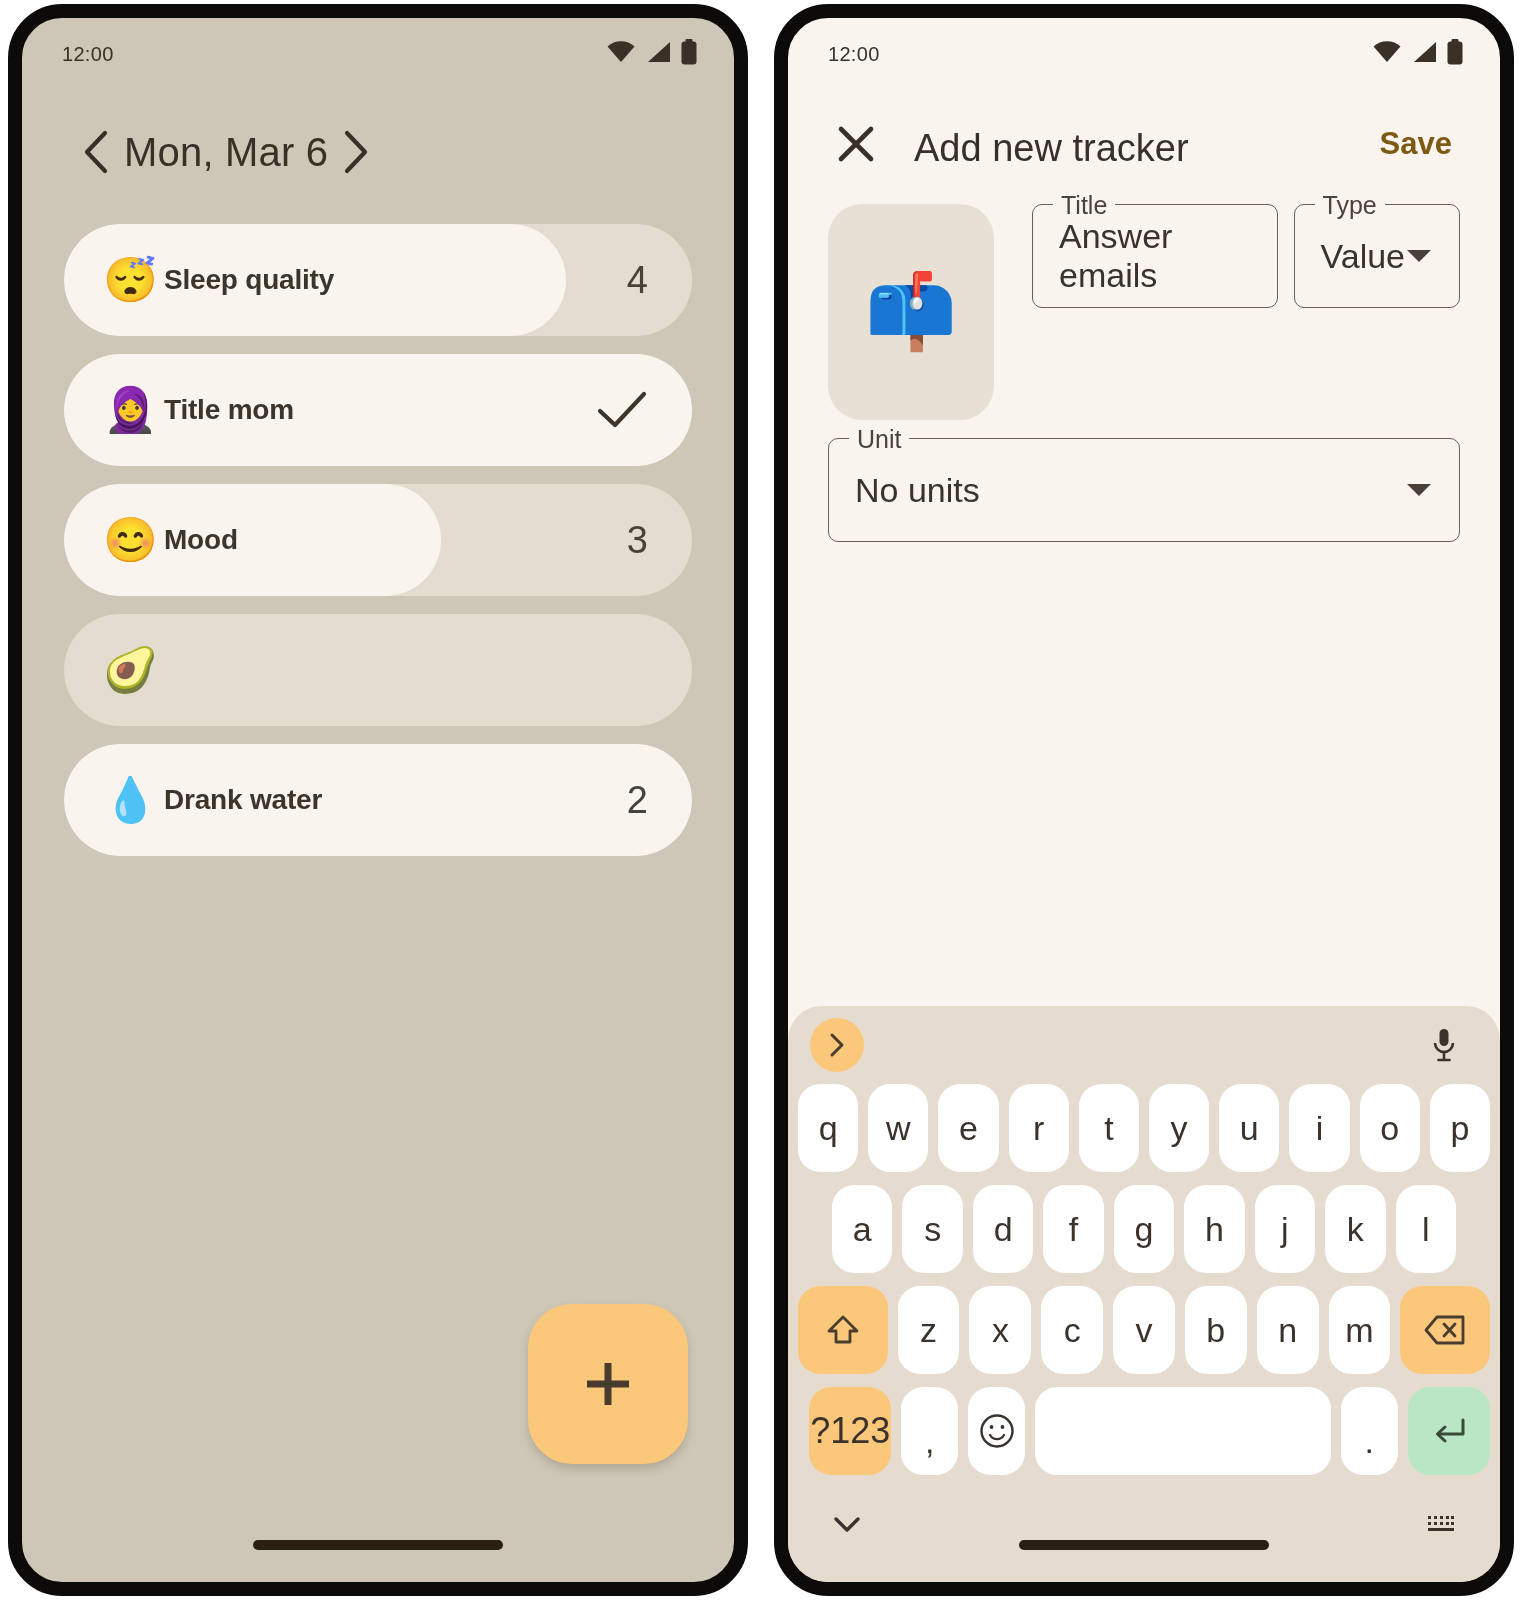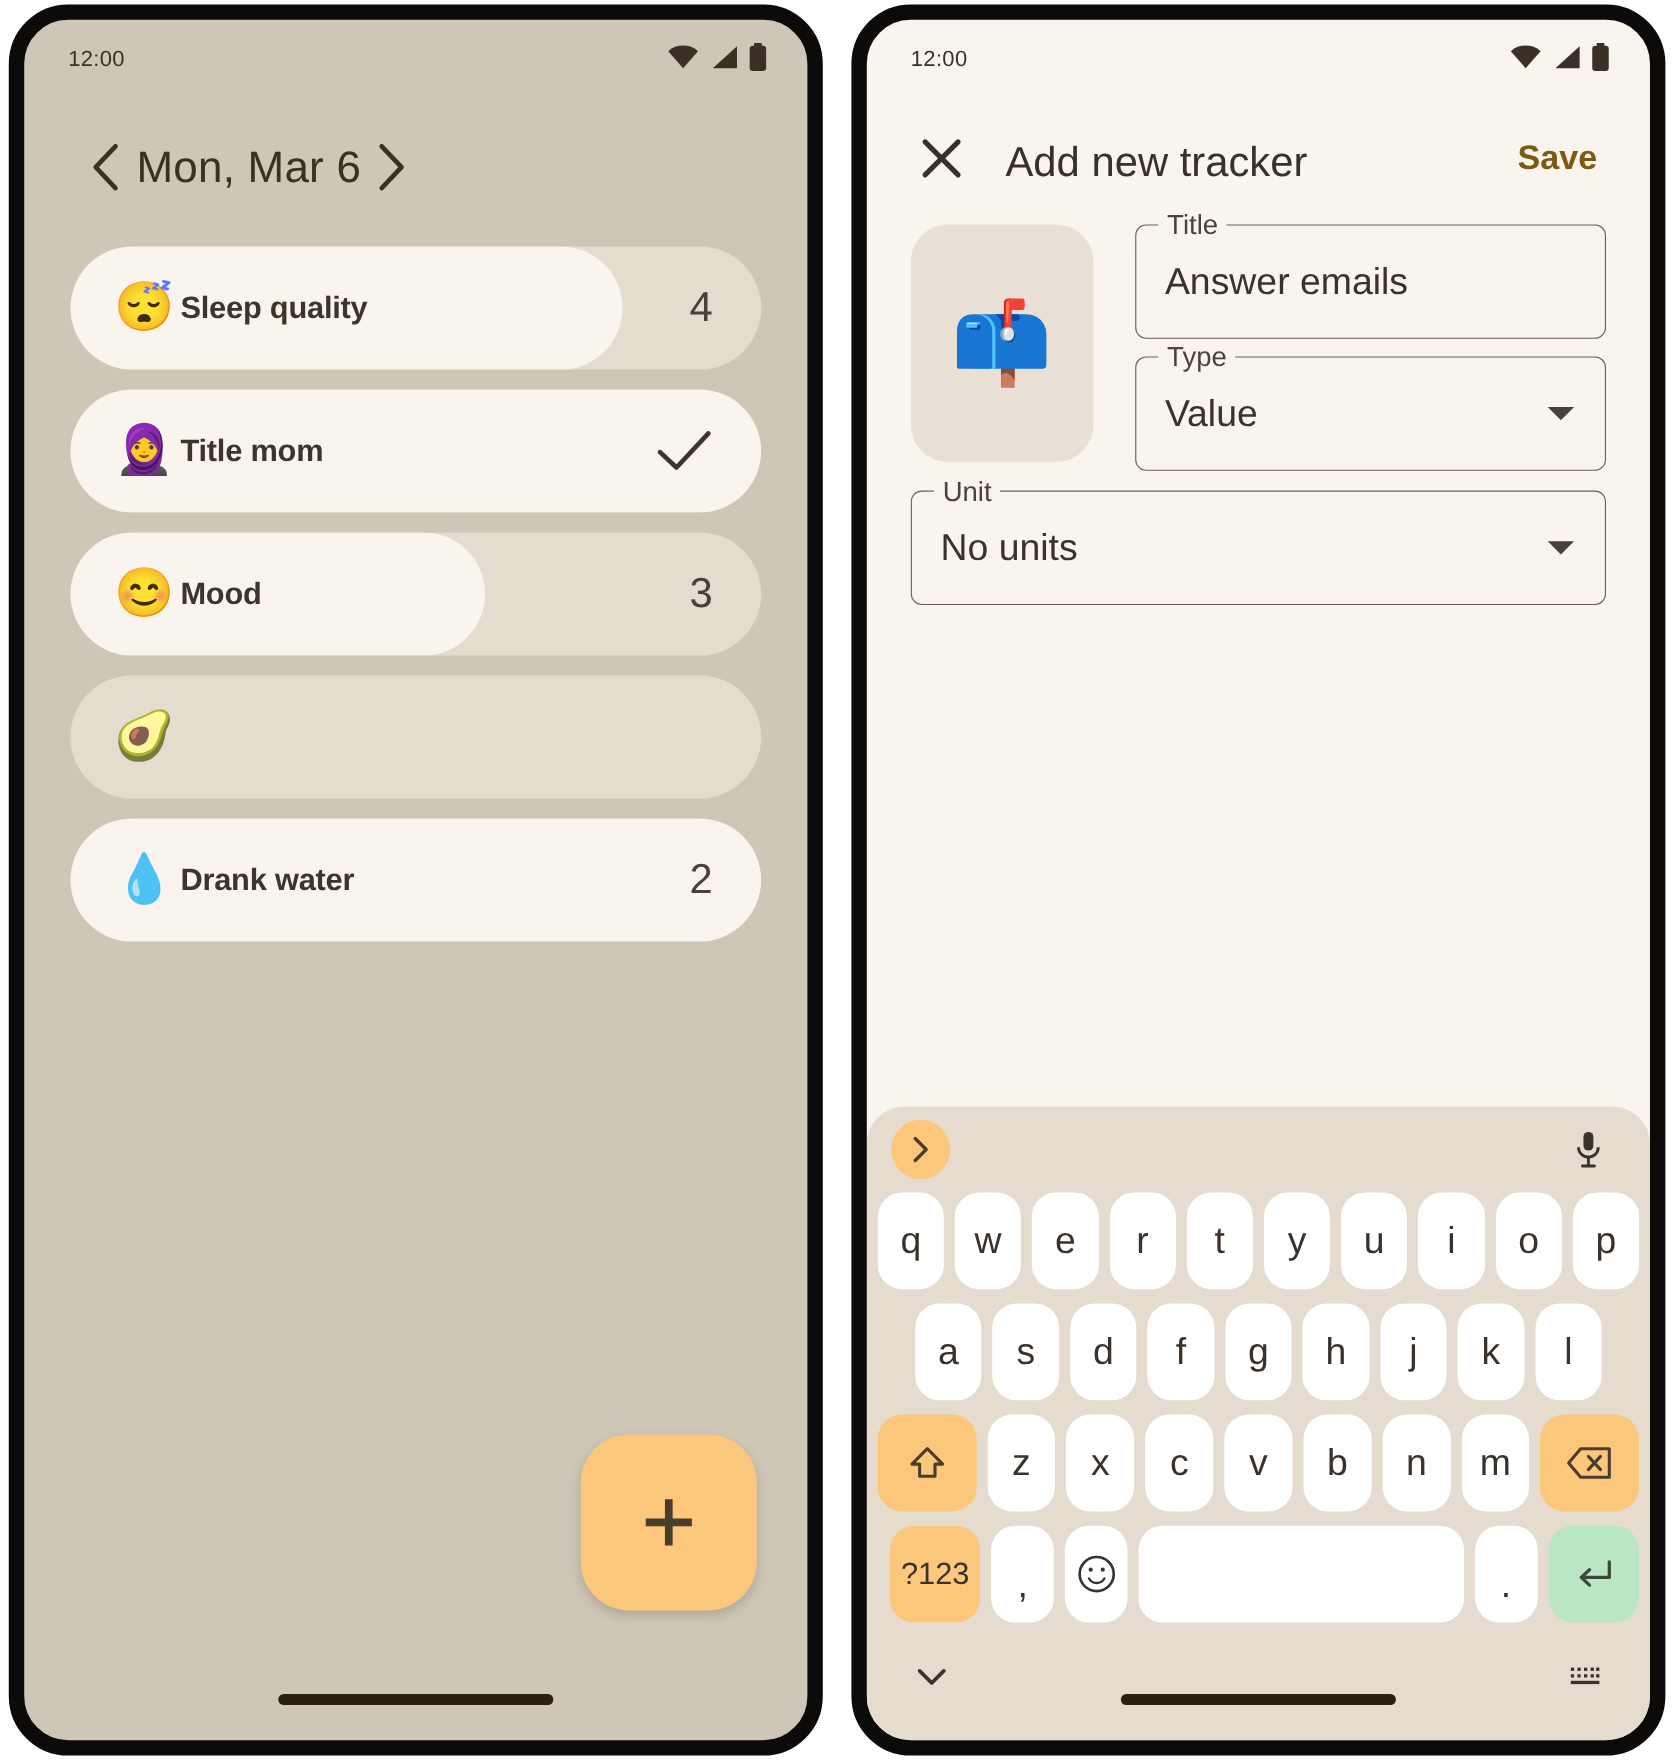--- a/index.html
+++ b/index.html
@@ -165,21 +165,21 @@
   .form-top { display: flex; gap: 38px; }
   .emoji-tile {
     width: 166px; height: 216px;
     border-radius: 34px;
     background: #e8e0d4;
     display: flex; align-items: center; justify-content: center;
     font-size: 74px; line-height: 1;
     flex: 0 0 auto;
     cursor: pointer;
   }
-  .fields-col { flex: 1 1 auto; display: flex; flex-direction: column; gap: 16px; }
+  .fields-col { flex: 1 1 auto; display: flex; flex-direction: row; gap: 16px; }
 
   .mfield {
     position: relative;
     height: 104px;
     border: 1.6px solid #6b5f54;
     border-radius: 10px;
     display: flex; align-items: center;
     padding: 0 26px;
     cursor: text;
   }
@@ -240,21 +240,21 @@
     display: flex; align-items: center; justify-content: center;
     font-size: 34px; color: #3a322b;
     cursor: pointer;
     min-width: 0;
   }
   .kb-row.row2 { padding: 0 44px; }
   .key.wide { flex: 1.45 1 0; }
   .key.accent { background: #fbc87b; }
   .key.enter  { background: #b9e6c5; flex: 1.45 1 0; }
   .key.space  { flex: 5.2 1 0; }
-  .key.small  { font-size: 28px; margin-left: 11px; }
+  .key.small  { font-size: 36px; margin-left: 11px; }
   .key.punct  { font-size: 34px; align-items: flex-end; padding-bottom: 14px; }
   .kb-bottom {
     height: 72px;
     display: flex; align-items: center;
     justify-content: space-between;
     padding: 0 44px;
   }
   .kb-hide, .kb-switch { cursor: pointer; display: flex; align-items: center; }
 </style>
 </head>

